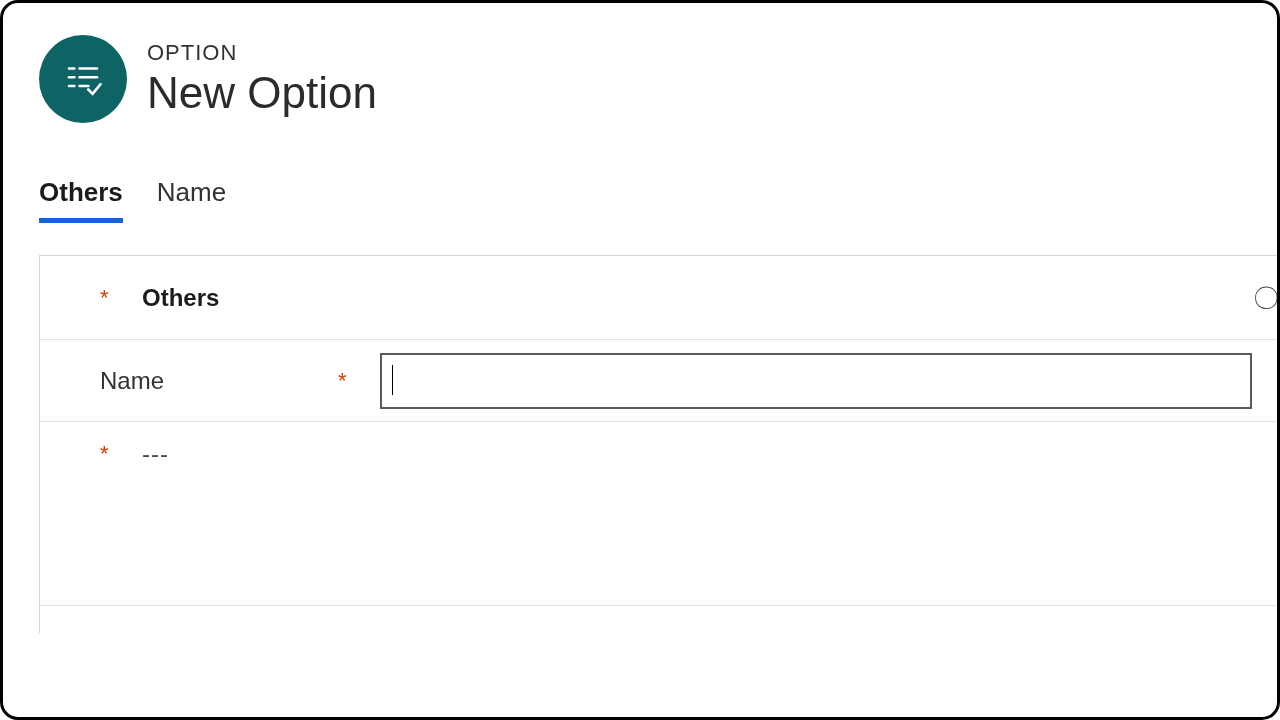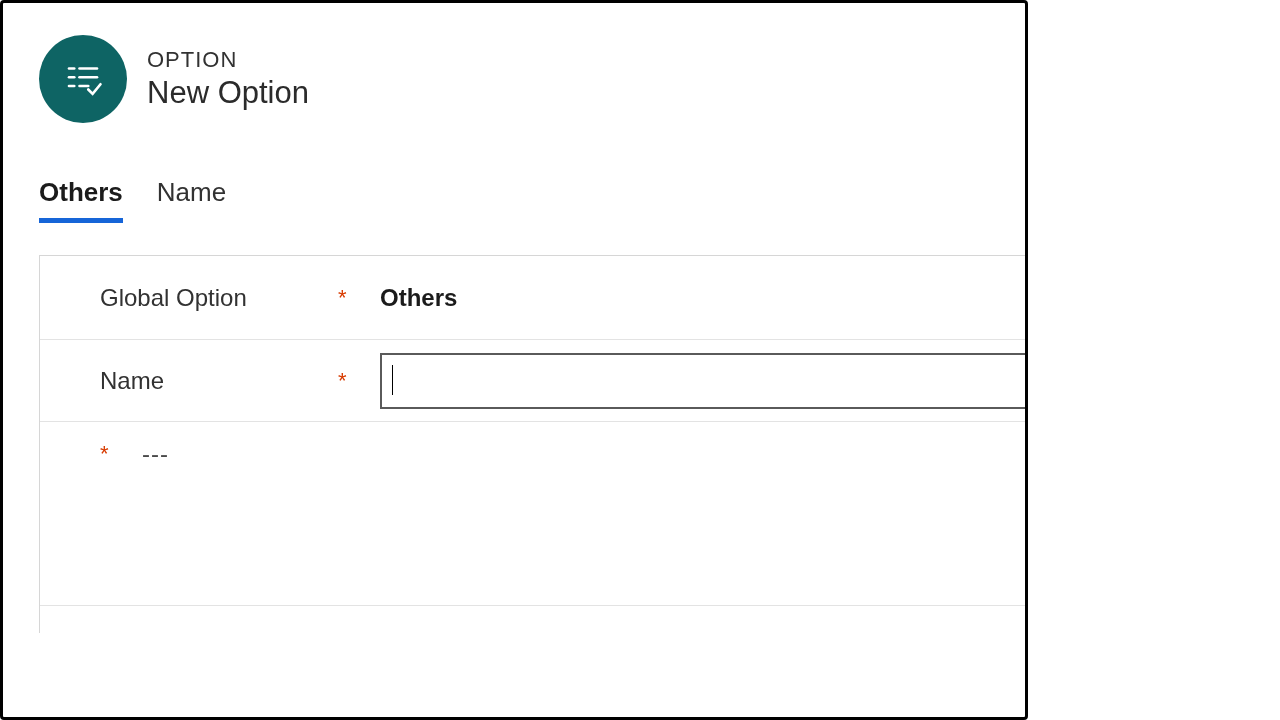--- a/index.html
+++ b/index.html
@@ -8,24 +8,24 @@
       padding: 0;
     }
     html, body {
       width: 1280px;
       height: 720px;
       font-family: "Segoe UI", Arial, sans-serif;
       background: #ffffff;
       overflow: hidden;
     }
     .frame {
-      width: 1028px;
+      width: 1280px;
       height: 720px;
       border: 3px solid #000000;
-      border-radius: 4px;
+      border-radius: 18px;
       background: #ffffff;
       position: relative;
       overflow: hidden;
     }
     .header {
       display: flex;
       align-items: center;
       padding: 32px 0 0 36px;
     }
     .entity-icon {
@@ -45,21 +45,21 @@
     .header-text {
       margin-left: 20px;
     }
     .entity-type {
       font-size: 22px;
       letter-spacing: 1px;
       color: #323232;
       font-weight: 400;
     }
     .entity-title {
-      font-size: 31px;
+      font-size: 44px;
       color: #2b2b2b;
       font-weight: 400;
       margin-top: 2px;
     }
     .tabs {
       display: flex;
       gap: 34px;
       margin: 54px 0 0 36px;
     }
     .tab {
@@ -182,21 +182,20 @@
   </div>
 
   <div class="tabs">
     <div class="tab active">Others</div>
     <div class="tab">Name</div>
   </div>
 
   <div class="form-panel">
 
     <div class="form-row row-global">
-      <div class="field-label">Global Option</div>
       <div class="req">*</div>
       <div class="field-value-bold">Others</div>
       <div class="clear-btn">〇</div>
     </div>
 
     <div class="form-row row-name">
       <div class="field-label">Name</div>
       <div class="req">*</div>
       <div class="input-wrap">
         <input type="text" class="text-input" value="" style="">

